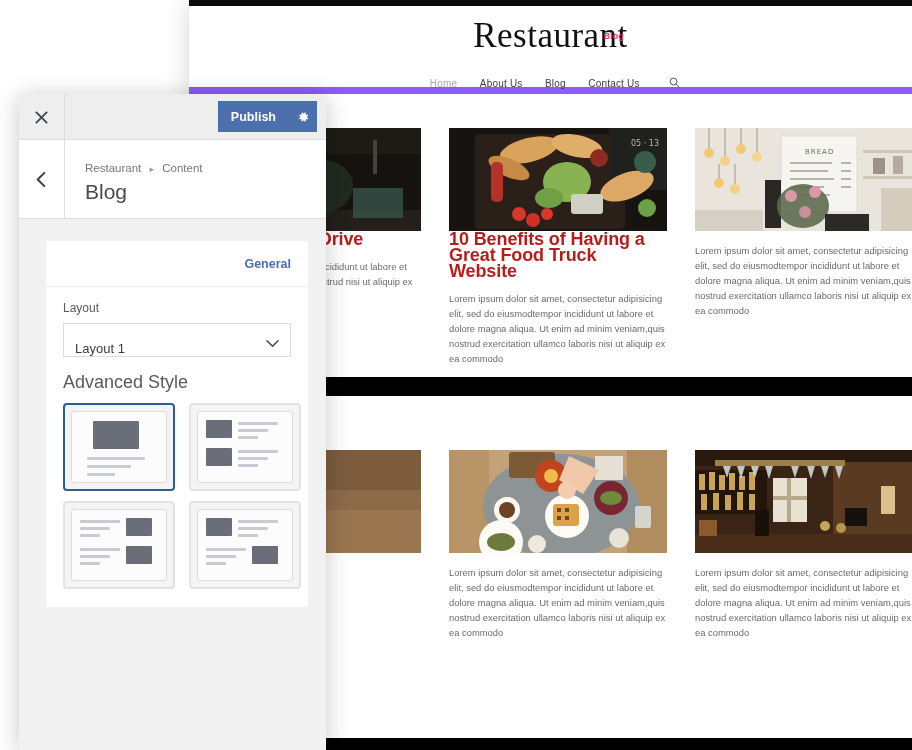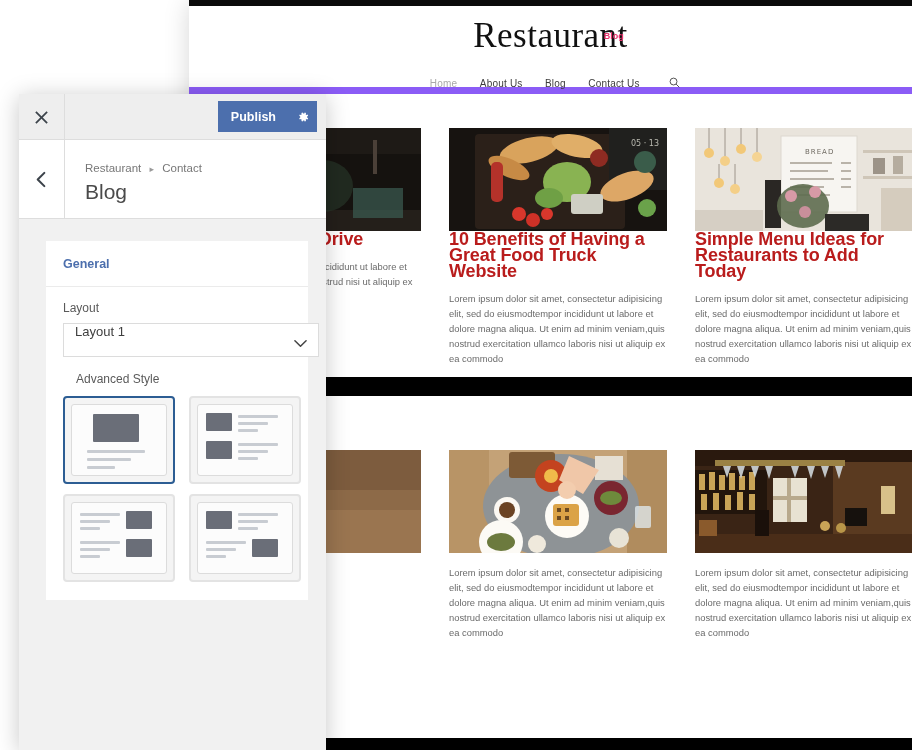--- a/index.html
+++ b/index.html
@@ -259,53 +259,53 @@
     top: 147px;
     width: 262px;
     background: #ffffff;
   }
   .cz-section-title {
     padding: 16px 17px 15px 17px;
     font-size: 12.5px;
     font-weight: bold;
     color: #4c6fad;
     border-bottom: 1px solid #ebebeb;
+    text-align: right;
   }
 
   .cz-field { padding: 14px 17px 0 17px; }
   .cz-label {
     font-size: 12px;
     color: #5a5a5a;
     margin-bottom: 8px;
   }
   .cz-select {
     position: relative;
-    width: 256px;
+    width: 228px;
     height: 34px;
     border: 1px solid #dcdcdc;
     background: #ffffff;
     display: flex;
-    align-items: flex-start;
+    align-items: flex-end;
     padding-left: 11px;
     font-size: 13px;
     color: #3e3e3e;
     cursor: pointer;
   }
   .cz-select .chev {
     position: absolute;
     right: 11px;
     top: 12px;
   }
 
   .cz-subfield { padding: 15px 17px 0 17px; }
   .cz-sublabel {
-    font-size: 12px;
+    font-size: 18px;
     color: #5a5a5a;
     margin-bottom: 10px;
-    margin-left: 13px;
   }
 
   .thumb-grid {
     display: grid;
     grid-template-columns: 112px 112px;
     gap: 10px 14px;
     padding-bottom: 18px;
   }
   .thumb {
     width: 112px;
@@ -457,21 +457,20 @@
             <rect x="70" y="52" width="16" height="48" fill="#2a2724"></rect>
             <ellipse cx="108" cy="78" rx="26" ry="22" fill="#5d6b4e" opacity="0.9"></ellipse>
             <circle cx="96" cy="68" r="6" fill="#d79aa6"></circle>
               <circle cx="120" cy="64" r="6" fill="#d79aa6"></circle>
             <circle cx="110" cy="84" r="6" fill="#c98f9b"></circle>
             <rect x="0" y="82" width="68" height="25" fill="#d6cfc4"></rect>
             <rect x="130" y="86" width="44" height="21" fill="#2c2a27"></rect>
             <rect x="186" y="60" width="32" height="47" fill="#cfc5b6" opacity="0.8"></rect>
           </svg>
         </div>
-        <div class="card-title">Simple Menu Ideas for Restaurants to Add Today</div>
         <div class="card-body">Lorem ipsum dolor sit amet, consectetur adipisicing elit, sed do eiusmodtempor incididunt ut labore et dolore magna aliqua. Ut enim ad minim veniam,quis nostrud exercitation ullamco laboris nisi ut aliquip ex ea commodo</div>
       </div>
     </div>
 
     <div class="dark-band"></div>
 
     <div class="blog-row row2">
 
       <div class="card">
         <div class="card-img">
@@ -592,21 +591,21 @@
 
     <div class="cz-breadcrumb-bar">
       <div class="cz-back">
         <svg width="13" height="17" viewBox="0 0 12 18">
           <polyline points="9,2 2,9 9,16" fill="none" stroke="#3c434a" stroke-width="2.2" stroke-linecap="round" stroke-linejoin="round"></polyline>
         </svg>
       </div>
       <div class="cz-crumb">
         <span>Restaurant</span>
         <span class="sep">▸</span>
-        <span>Contact</span>
+        <span>Content</span>
       </div>
       <div class="cz-heading">Blog</div>
     </div>
 
     <div class="cz-section">
       <div class="cz-section-title">General</div>
 
       <div class="cz-field">
         <div class="cz-label">Layout</div>
         <div class="cz-select">

